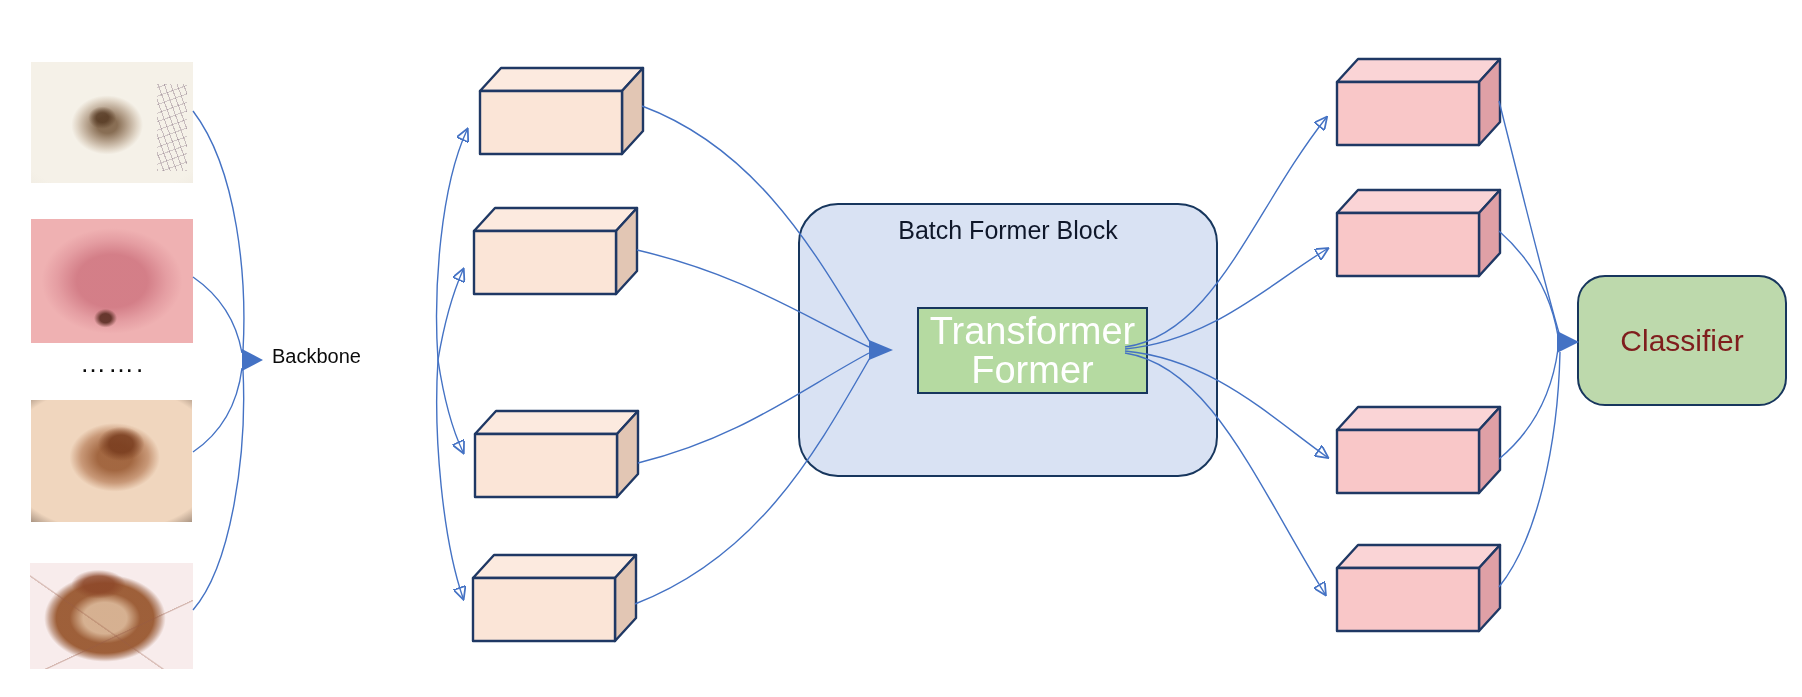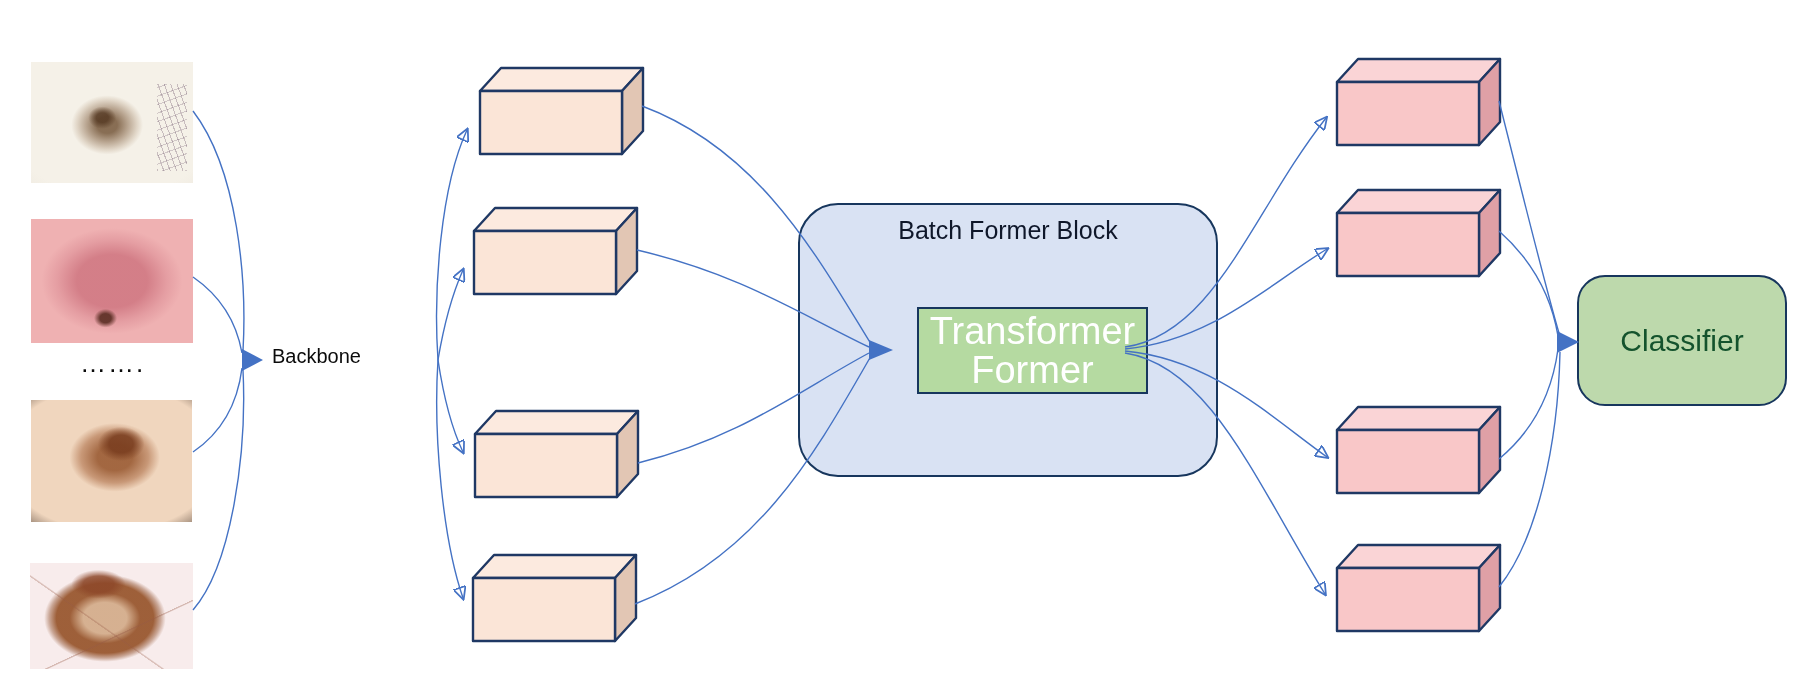--- a/index.html
+++ b/index.html
@@ -64,21 +64,21 @@
   .encoder{
     position:absolute;left:893px;top:307px;width:231px;height:87px;
     background:#B5DAA1;border:2.5px solid #17365D;box-sizing:border-box;
     display:flex;flex-direction:column;align-items:center;justify-content:center;
     color:#ffffff;font-size:38px;line-height:39px;text-align:center;margin-left:24px;
   }
   .classifier{
     position:absolute;left:1577px;top:275px;width:210px;height:131px;
     background:#BDD9AC;border:2.5px solid #17365D;border-radius:28px;box-sizing:border-box;
     display:flex;align-items:center;justify-content:center;
-    font-size:30px;color:#14532d;
+    font-size:30px;color:#7f1d1d;
   }
 
   
   .cube{position:absolute;overflow:visible;}
   .cube polygon{stroke:#1F3864;stroke-width:2.4;stroke-linejoin:round;}
   .cube-peach .face-front{fill:#FBE5D7;}
   .cube-peach .face-top{fill:#FCEADF;}
   .cube-peach .face-side{fill:#E2C6B4;}
   .cube-pink .face-front{fill:#F9C7C8;}
   .cube-pink .face-top{fill:#FAD4D6;}

